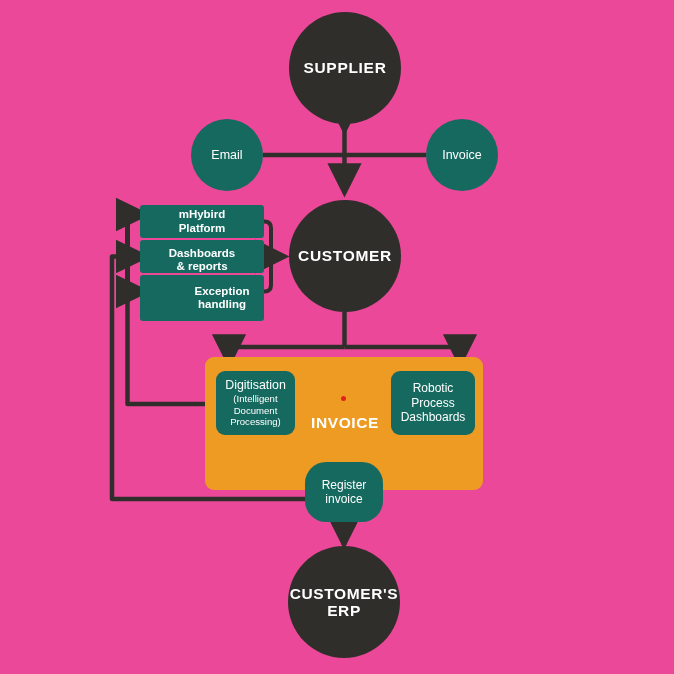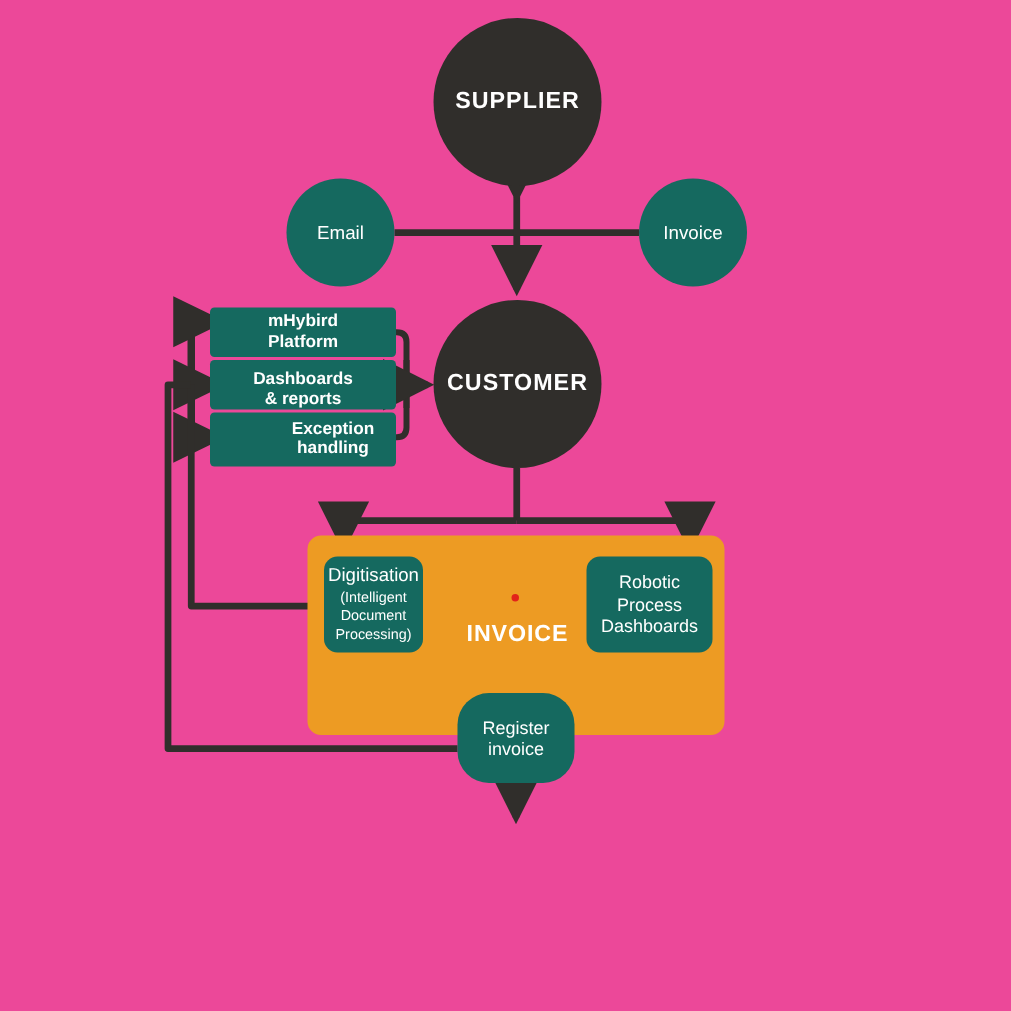--- a/index.html
+++ b/index.html
@@ -34,24 +34,24 @@
            border-radius:50%;background:#E2231A;}
 
   .tealbox{position:absolute;background:#15695F;color:#ffffff;
            display:flex;align-items:center;justify-content:center;
            text-align:center;box-sizing:border-box;}
 
   .b-platform{left:140px;top:205px;width:124px;height:33px;border-radius:3px;
               font-size:11.5px;font-weight:bold;line-height:1.14;}
   .b-dash{left:140px;top:240px;width:124px;height:33px;border-radius:3px;
           font-size:11.5px;font-weight:bold;line-height:1.14;align-items:flex-end;}
-  .b-exception{left:140px;top:275px;width:124px;height:36px;border-radius:3px;
+  .b-exception{left:140px;top:275px;width:124px;height:46px;border-radius:3px;
                font-size:11.5px;font-weight:bold;line-height:1.14;padding-left:40px;}
 
-  .b-digit{left:216px;top:371px;width:66px;height:64px;border-radius:9px;
+  .b-digit{left:216px;top:371px;width:79px;height:64px;border-radius:9px;
            font-size:9.4px;line-height:1.22;padding:2px;}
   .b-rpa{left:391px;top:371px;width:84px;height:64px;border-radius:9px;
          font-size:12px;line-height:1.2;}
   .b-register{left:305px;top:462px;width:78px;height:60px;border-radius:21px;
               font-size:12px;line-height:1.2;}
 
   .big{font-size:12.4px;}
   .sm{font-size:9.6px;}
 </style>
 </head>
@@ -99,20 +99,26 @@
   </svg>
 
   <div class="node circle circle-dark c-supplier">
     <span>SUPPLIER</span>
   </div>
 
   <div class="node circle circle-dark c-customer">
     <span>CUSTOMER</span>
   </div>
 
+  <div class="node circle circle-dark c-erp">
+    <span>
+      <span>CUSTOMER'S</span><br>
+      <span>ERP</span>
+    </span>
+  </div>
 
   <div class="node circle circle-teal c-email">
     <span>Email</span>
   </div>
 
   <div class="node circle circle-teal c-invoice">
     <span>Invoice</span>
   </div>
 
   <div class="tealbox b-platform">

